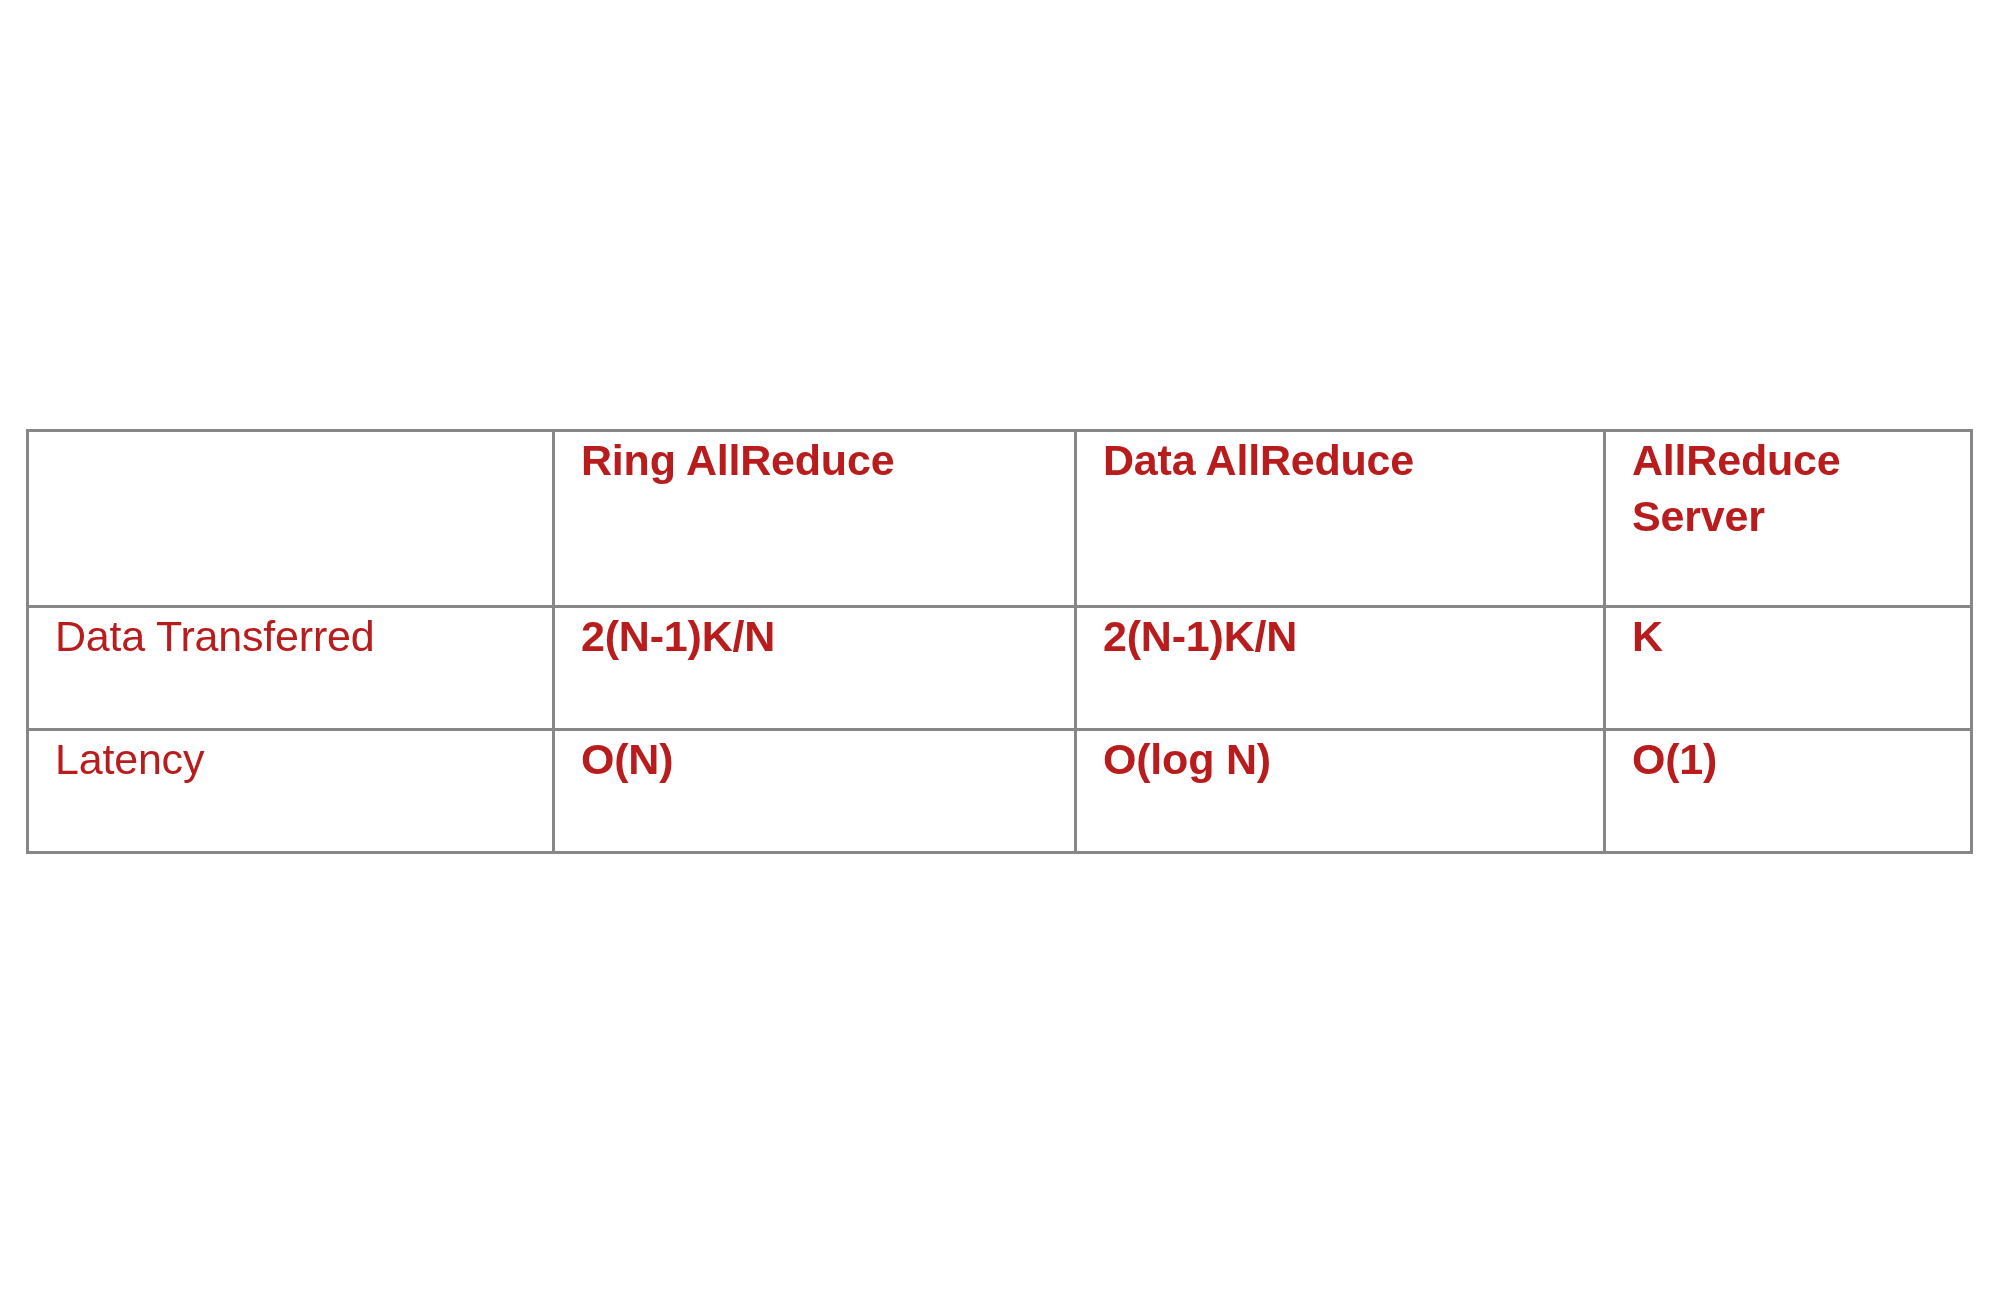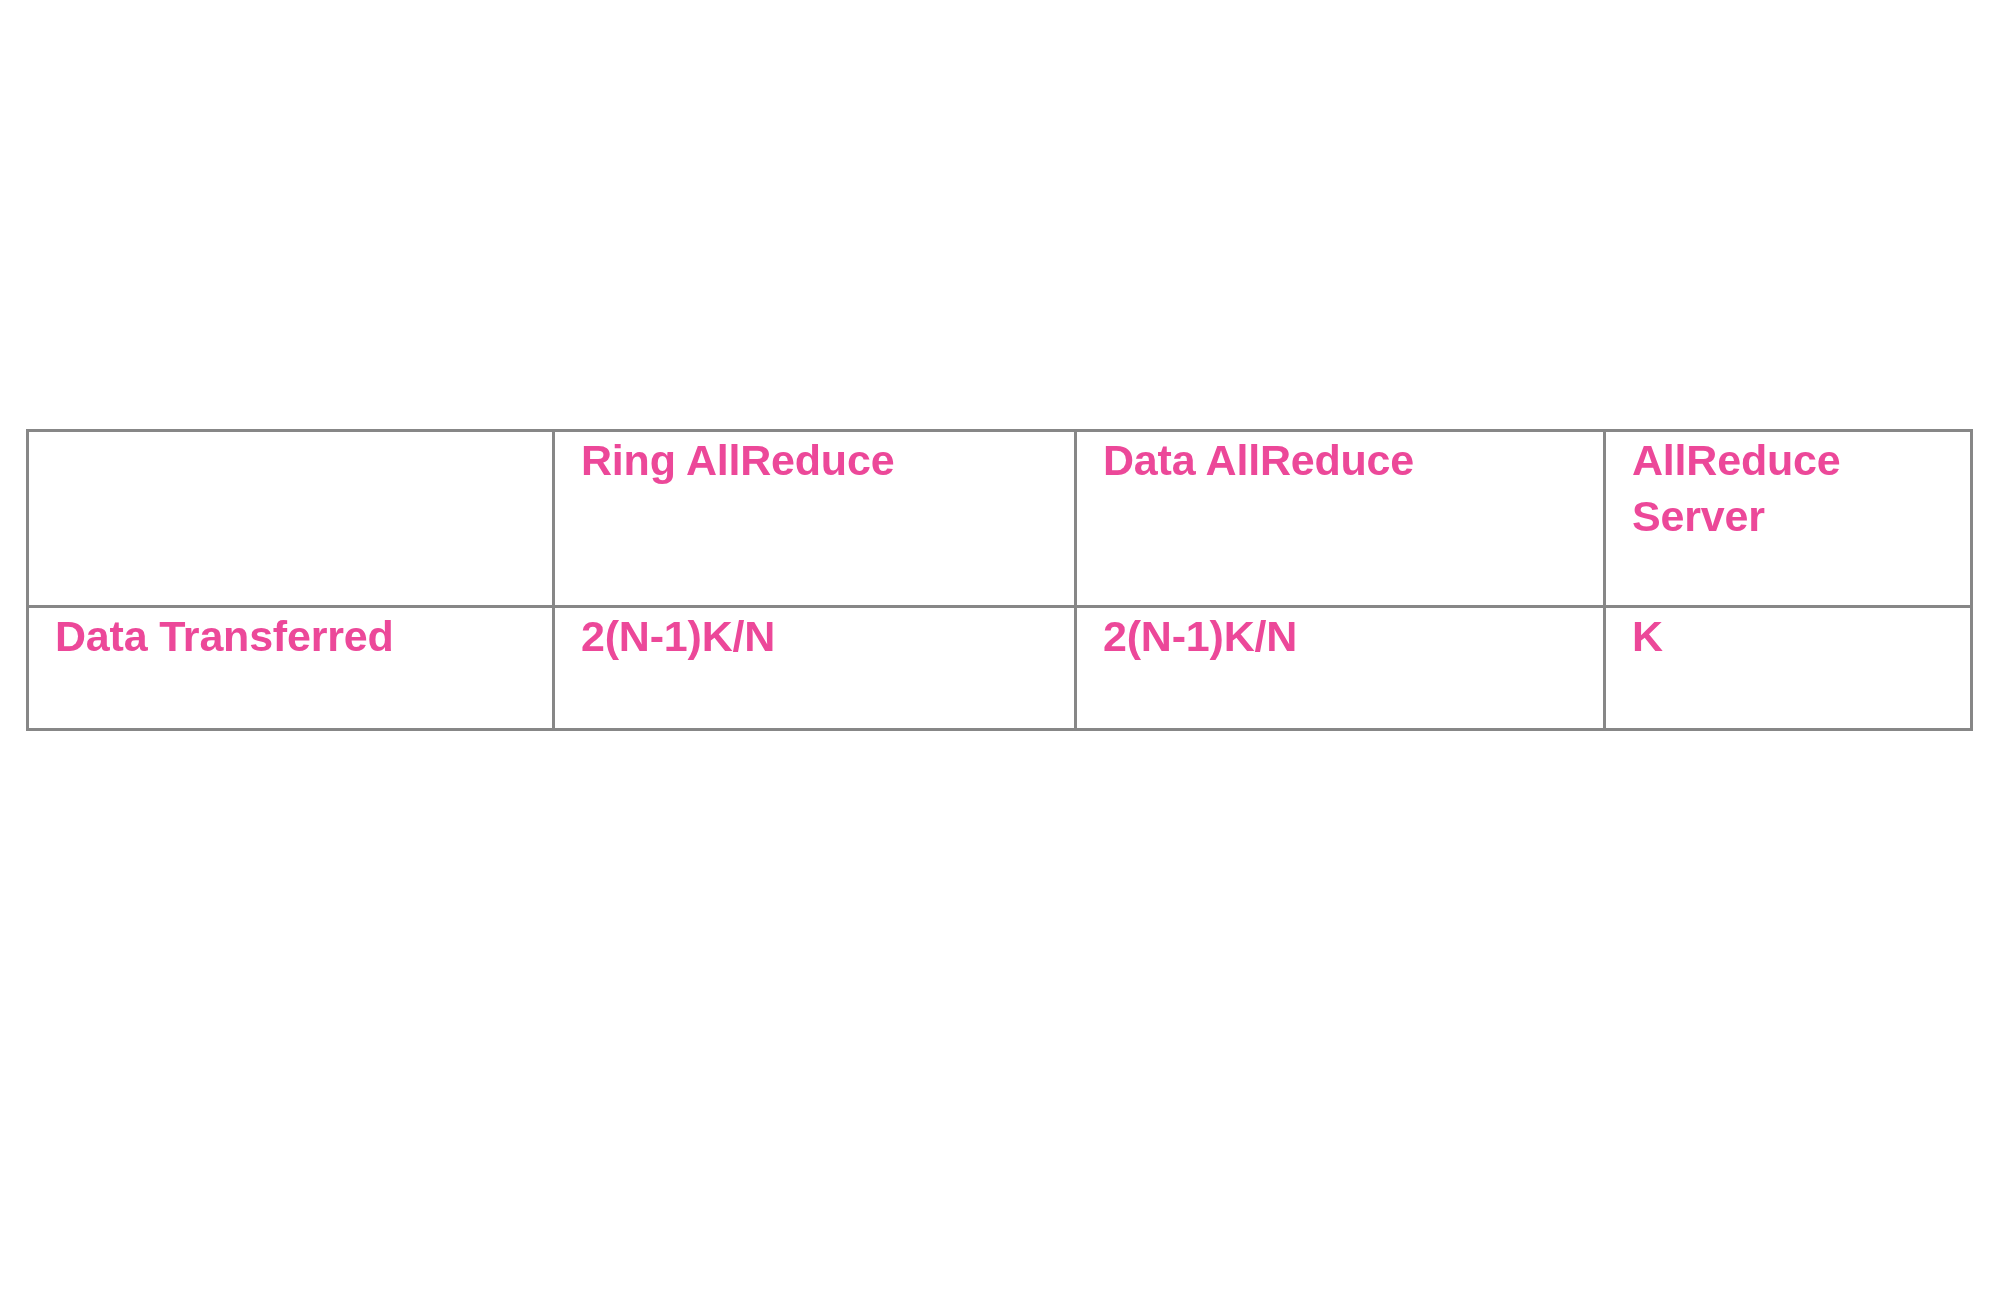--- a/index.html
+++ b/index.html
@@ -31,21 +31,21 @@
   }
   .comparison-table td,
   .comparison-table th {
     border: 3px solid #878787;
     padding: 0 26px;
     vertical-align: top;
     text-align: left;
     font-size: 43px;
     line-height: 56px;
     letter-spacing: -0.2px;
-    color: #ec4899;
+    color: #b91c1c;
     background: #ffffff;
   }
   .comparison-table th {
     font-weight: bold;
   }
   .col-label { width: 526px; }
   .col-ring  { width: 522px; }
   .col-tree  { width: 529px; }
   .col-rs    { width: 367px; }
 
@@ -53,21 +53,21 @@
     height: 173px;
     padding-top: 24px;
     padding-bottom: 0;
   }
   tbody td {
     height: 120px;
     padding-top: 22px;
     padding-bottom: 0;
   }
   .row-header {
-    font-weight: bold;
+    font-weight: normal;
     margin-top: 40px;
   }
   .cell-value {
     font-weight: bold;
   }
 </style>
 </head>
 <body>
 
 <div class="page">
@@ -87,16 +87,22 @@
         <th>AllReduce Server</th>
       </tr>
     </thead>
     <tbody>
       <tr>
         <td class="row-header">Data Transferred</td>
         <td class="cell-value">2(N-1)K/N</td>
         <td class="cell-value">2(N-1)K/N</td>
         <td class="cell-value">K</td>
       </tr>
+      <tr>
+        <td class="row-header">Latency</td>
+        <td class="cell-value">O(N)</td>
+        <td class="cell-value">O(log N)</td>
+        <td class="cell-value">O(1)</td>
+      </tr>
     </tbody>
   </table>
 
 </div>
 
 </body></html>

